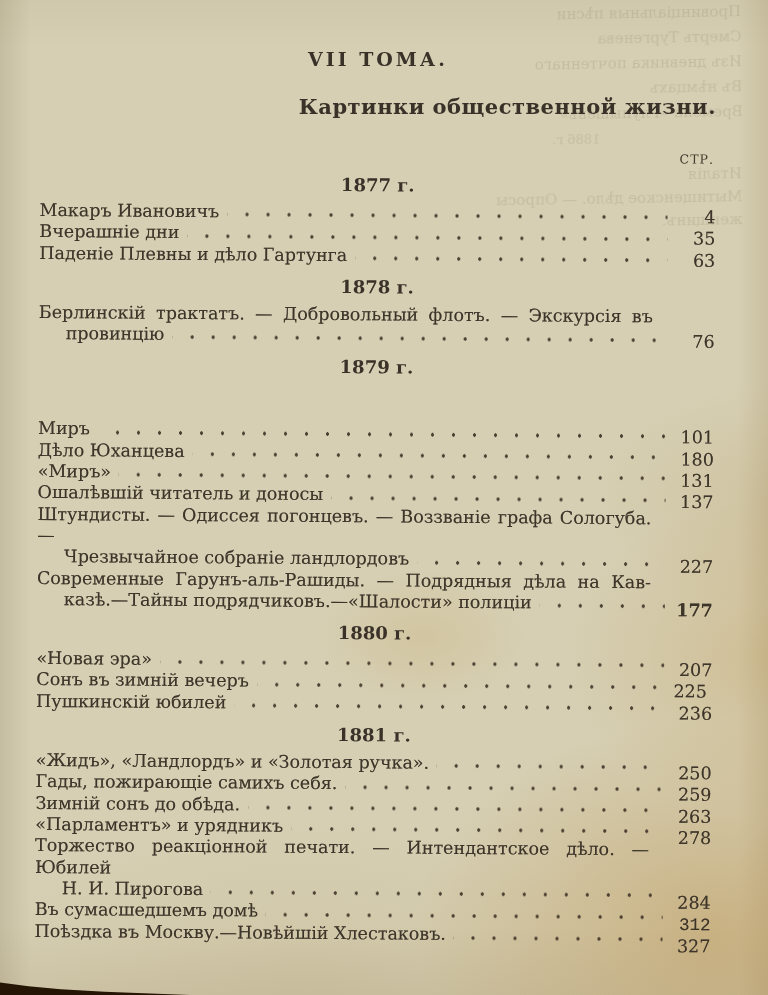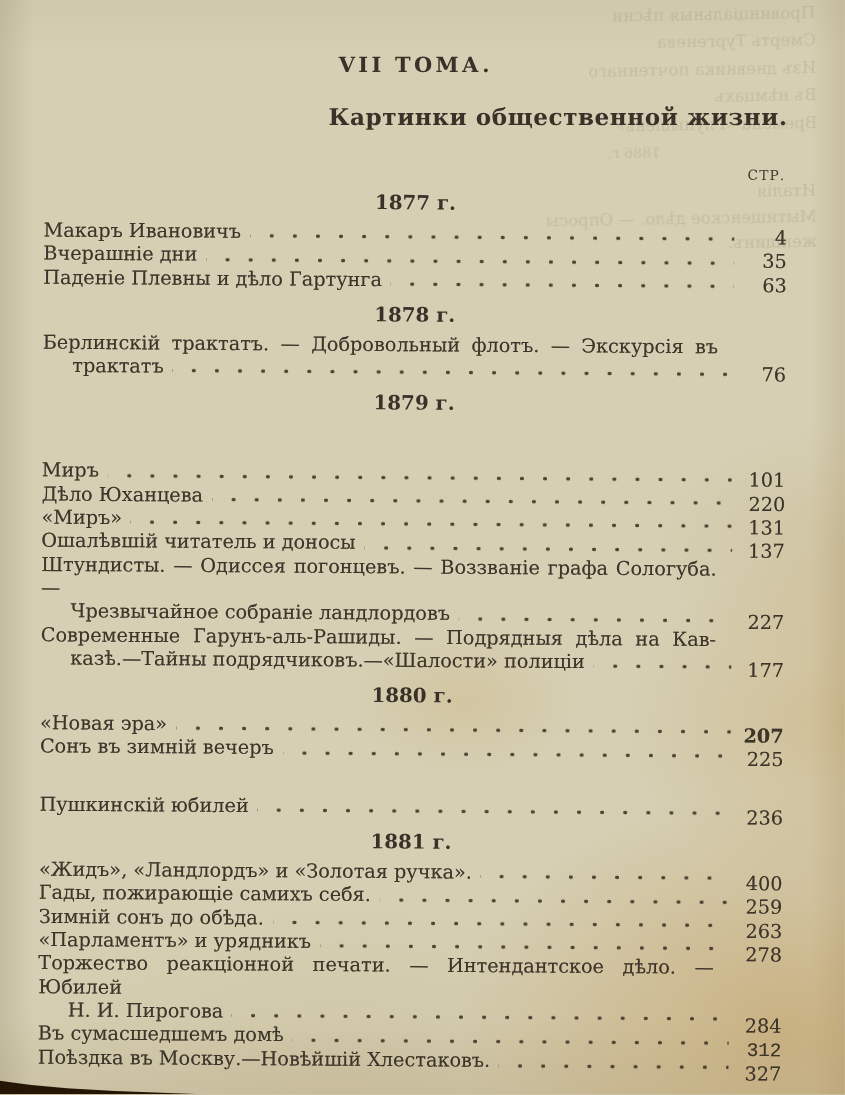--- a/index.html
+++ b/index.html
@@ -107,40 +107,40 @@
                 <span class="leader"></span>
                 <span class="pg" style="transform: translateY(3.1px);">63</span>
               </div>
             </div>
           </div>
           <div class="section">
             <div class="year">1878 г.</div>
             <div class="entry">
               <div class="eline j">Берлинскій трактатъ. — Добровольный флотъ. — Экскурсія въ</div>
               <div class="eline cont last">
-                <span class="etext">трактатъ</span>
+                <span class="etext">провинцію</span>
                 <span class="leader"></span>
                 <span class="pg" style="transform: translateY(4.1px);">76</span>
               </div>
             </div>
           </div>
           <div class="section">
             <div class="year">1879 г.</div>
             <div class="entry">
               <div class="eline last">
                 <span class="etext">Миръ</span>
                 <span class="leader"></span>
                 <span class="pg" style="transform: translateY(4.8px); margin-top: 36px;">101</span>
               </div>
             </div>
             <div class="entry">
               <div class="eline last">
                 <span class="etext">Дѣло Юханцева</span>
                 <span class="leader"></span>
-                <span class="pg" style="transform: translateY(5px);">220</span>
+                <span class="pg" style="transform: translateY(5px);">180</span>
               </div>
             </div>
             <div class="entry">
               <div class="eline last">
                 <span class="etext">«Миръ»</span>
                 <span class="leader"></span>
                 <span class="pg" style="transform: translateY(5.3px);">131</span>
               </div>
             </div>
             <div class="entry">
@@ -156,55 +156,55 @@
                 <span class="etext">Чрезвычайное собраніе ландлордовъ</span>
                 <span class="leader"></span>
                 <span class="pg" style="transform: translateY(6.3px);">227</span>
               </div>
             </div>
             <div class="entry">
               <div class="eline j">Современные Гарунъ-аль-Рашиды. — Подрядныя дѣла на Кав-</div>
               <div class="eline cont last">
                 <span class="etext">казѣ.—Тайны подрядчиковъ.—«Шалости» полиціи</span>
                 <span class="leader"></span>
-                <span class="pg" style="transform: translateY(6.8px);">177</span>
+                <span class="pg" style="transform: translateY(6.8px); font-weight: bold;">177</span>
               </div>
             </div>
           </div>
           <div class="section">
             <div class="year">1880 г.</div>
             <div class="entry">
               <div class="eline last">
                 <span class="etext">«Новая эра»</span>
                 <span class="leader"></span>
-                <span class="pg" style="transform: translateY(7.5px); font-weight: bold;">207</span>
+                <span class="pg" style="transform: translateY(7.5px);">207</span>
               </div>
             </div>
             <div class="entry">
               <div class="eline last">
                 <span class="etext">Сонъ въ зимній вечеръ</span>
                 <span class="leader"></span>
-                <span class="pg" style="transform: translateY(7.8px);">225</span>
+                <span class="pg" style="transform: translateY(7.8px); text-align: center;">225</span>
               </div>
             </div>
             <div class="entry">
               <div class="eline last">
                 <span class="etext">Пушкинскій юбилей</span>
                 <span class="leader"></span>
-                <span class="pg" style="transform: translateY(8px); margin-top: 31px;">236</span>
+                <span class="pg" style="transform: translateY(8px);">236</span>
               </div>
             </div>
           </div>
           <div class="section">
             <div class="year">1881 г.</div>
             <div class="entry">
               <div class="eline last">
                 <span class="etext">«Жидъ», «Ландлордъ» и «Золотая ручка».</span>
                 <span class="leader"></span>
-                <span class="pg" style="transform: translateY(8.7px);">400</span>
+                <span class="pg" style="transform: translateY(8.7px);">250</span>
               </div>
             </div>
             <div class="entry">
               <div class="eline last">
                 <span class="etext">Гады, пожирающіе самихъ себя.</span>
                 <span class="leader"></span>
                 <span class="pg" style="transform: translateY(9px);">259</span>
               </div>
             </div>
             <div class="entry">

